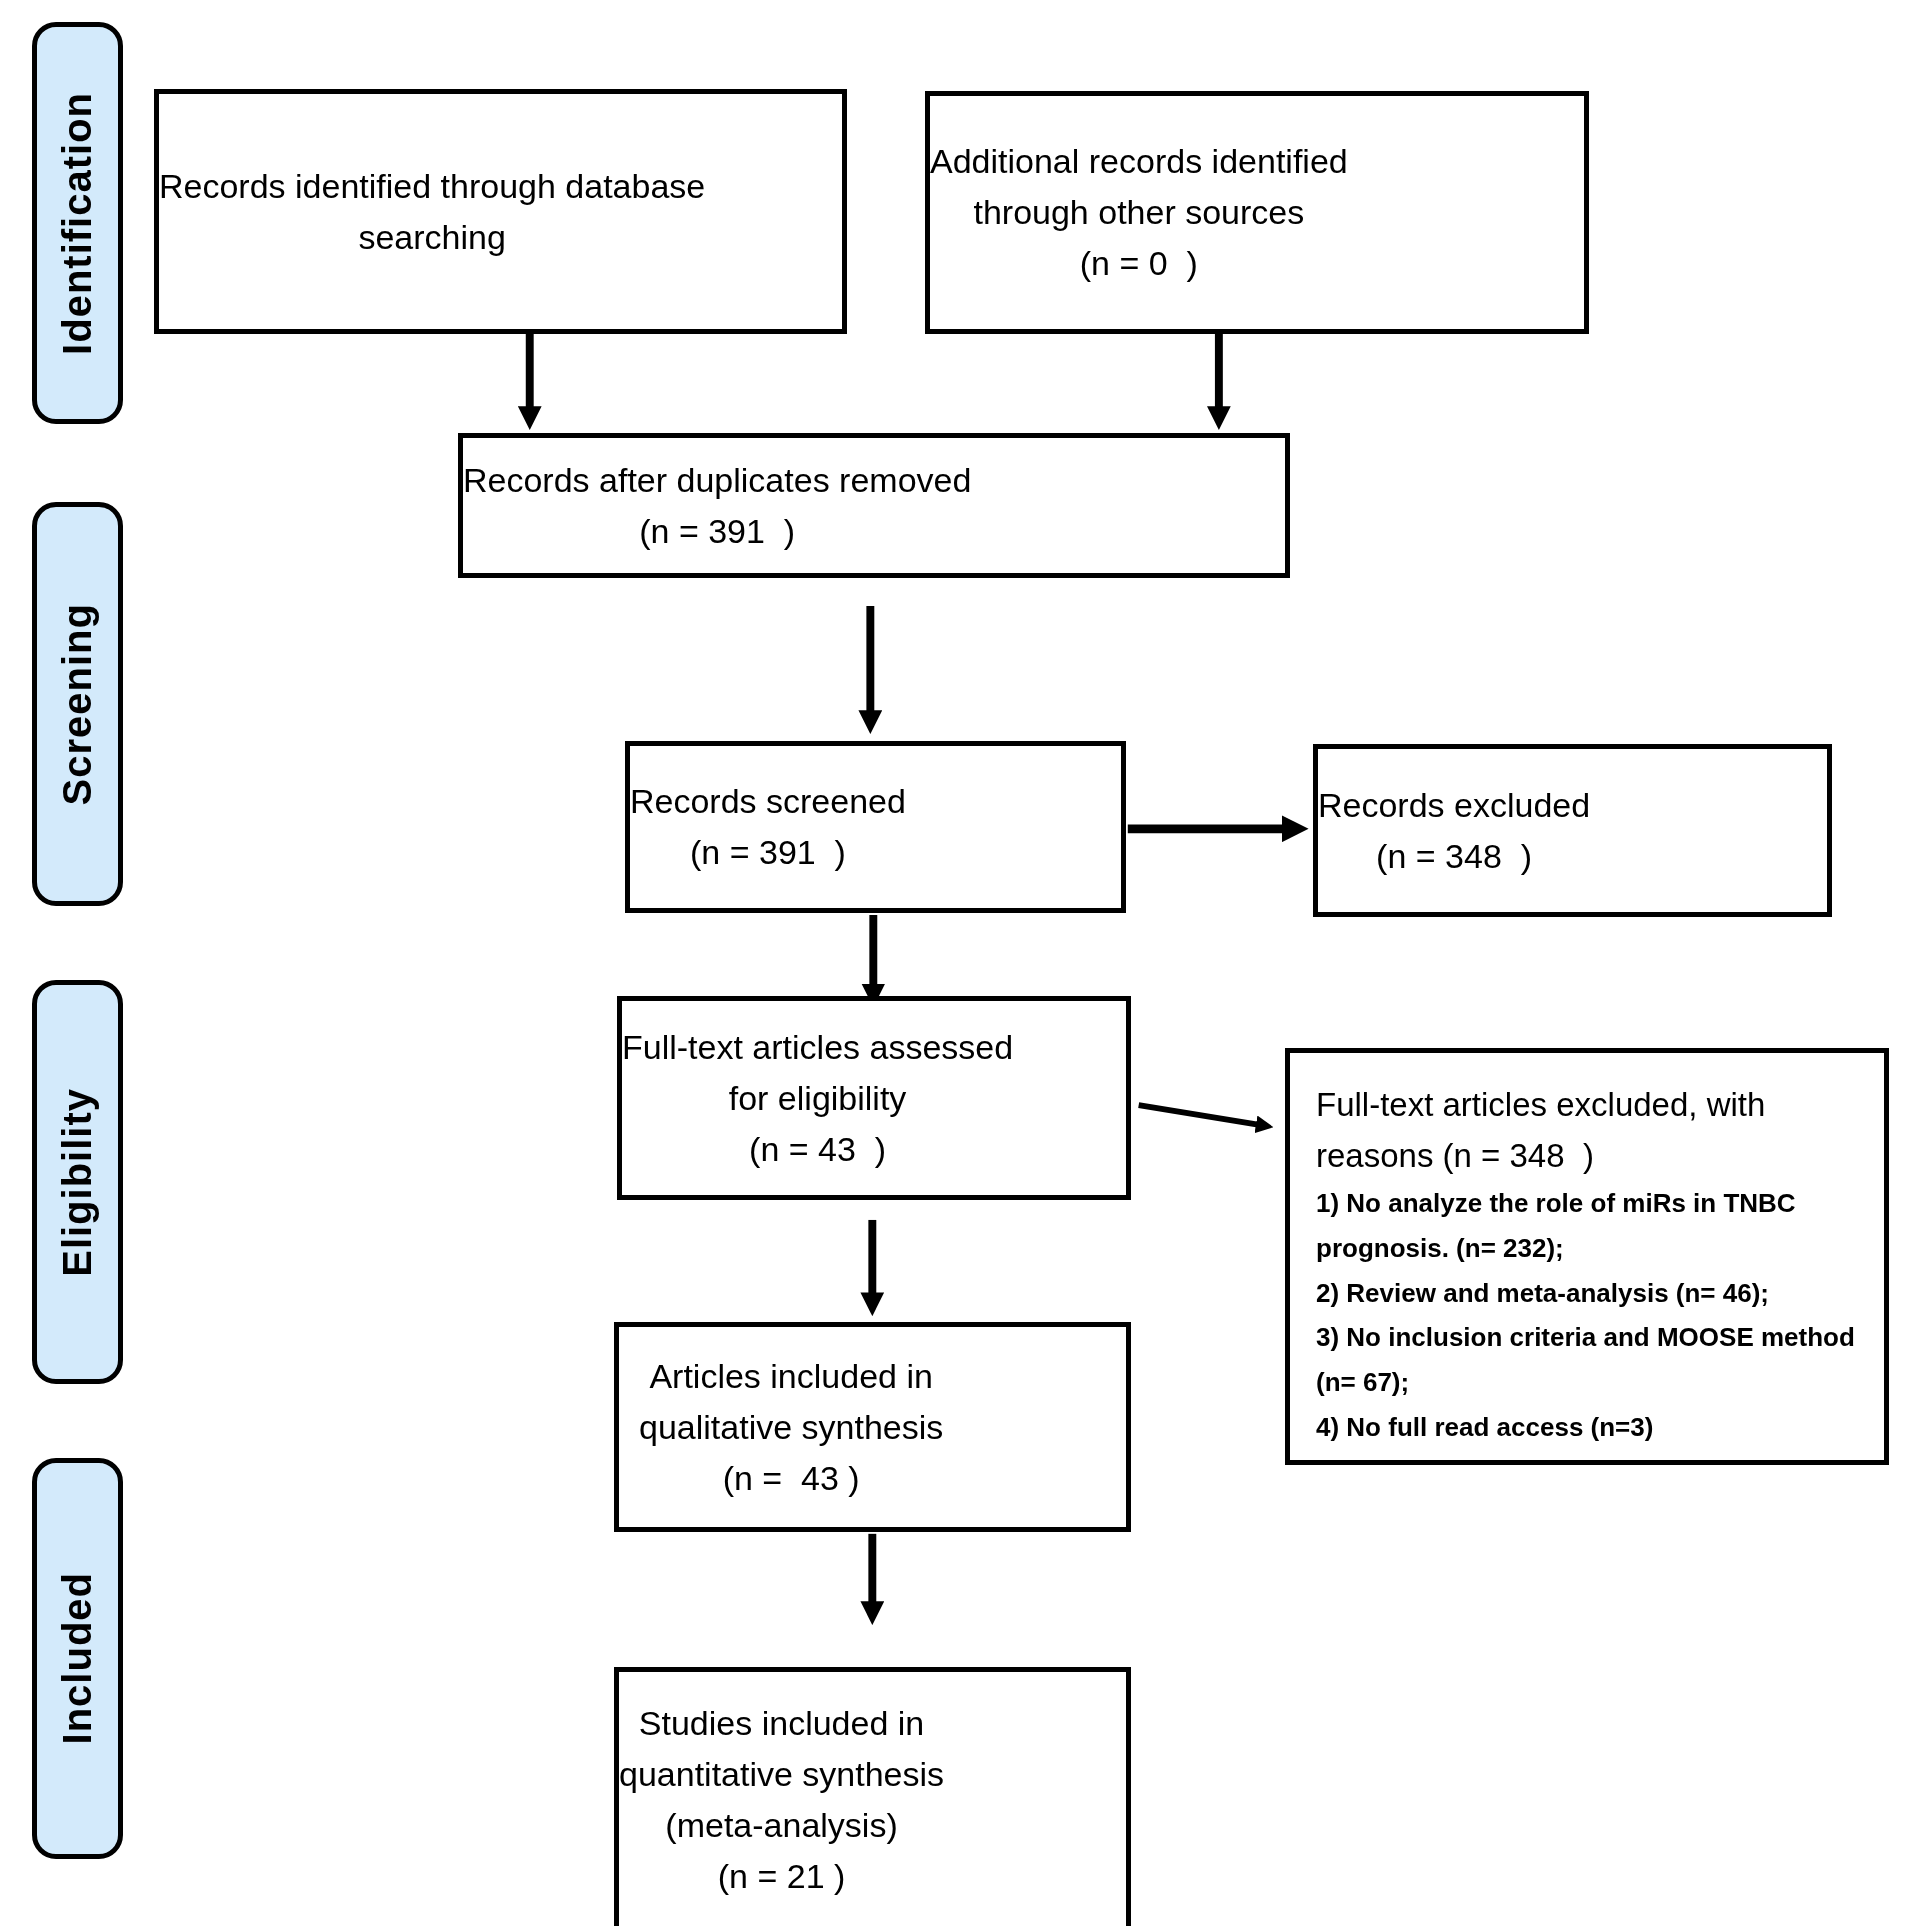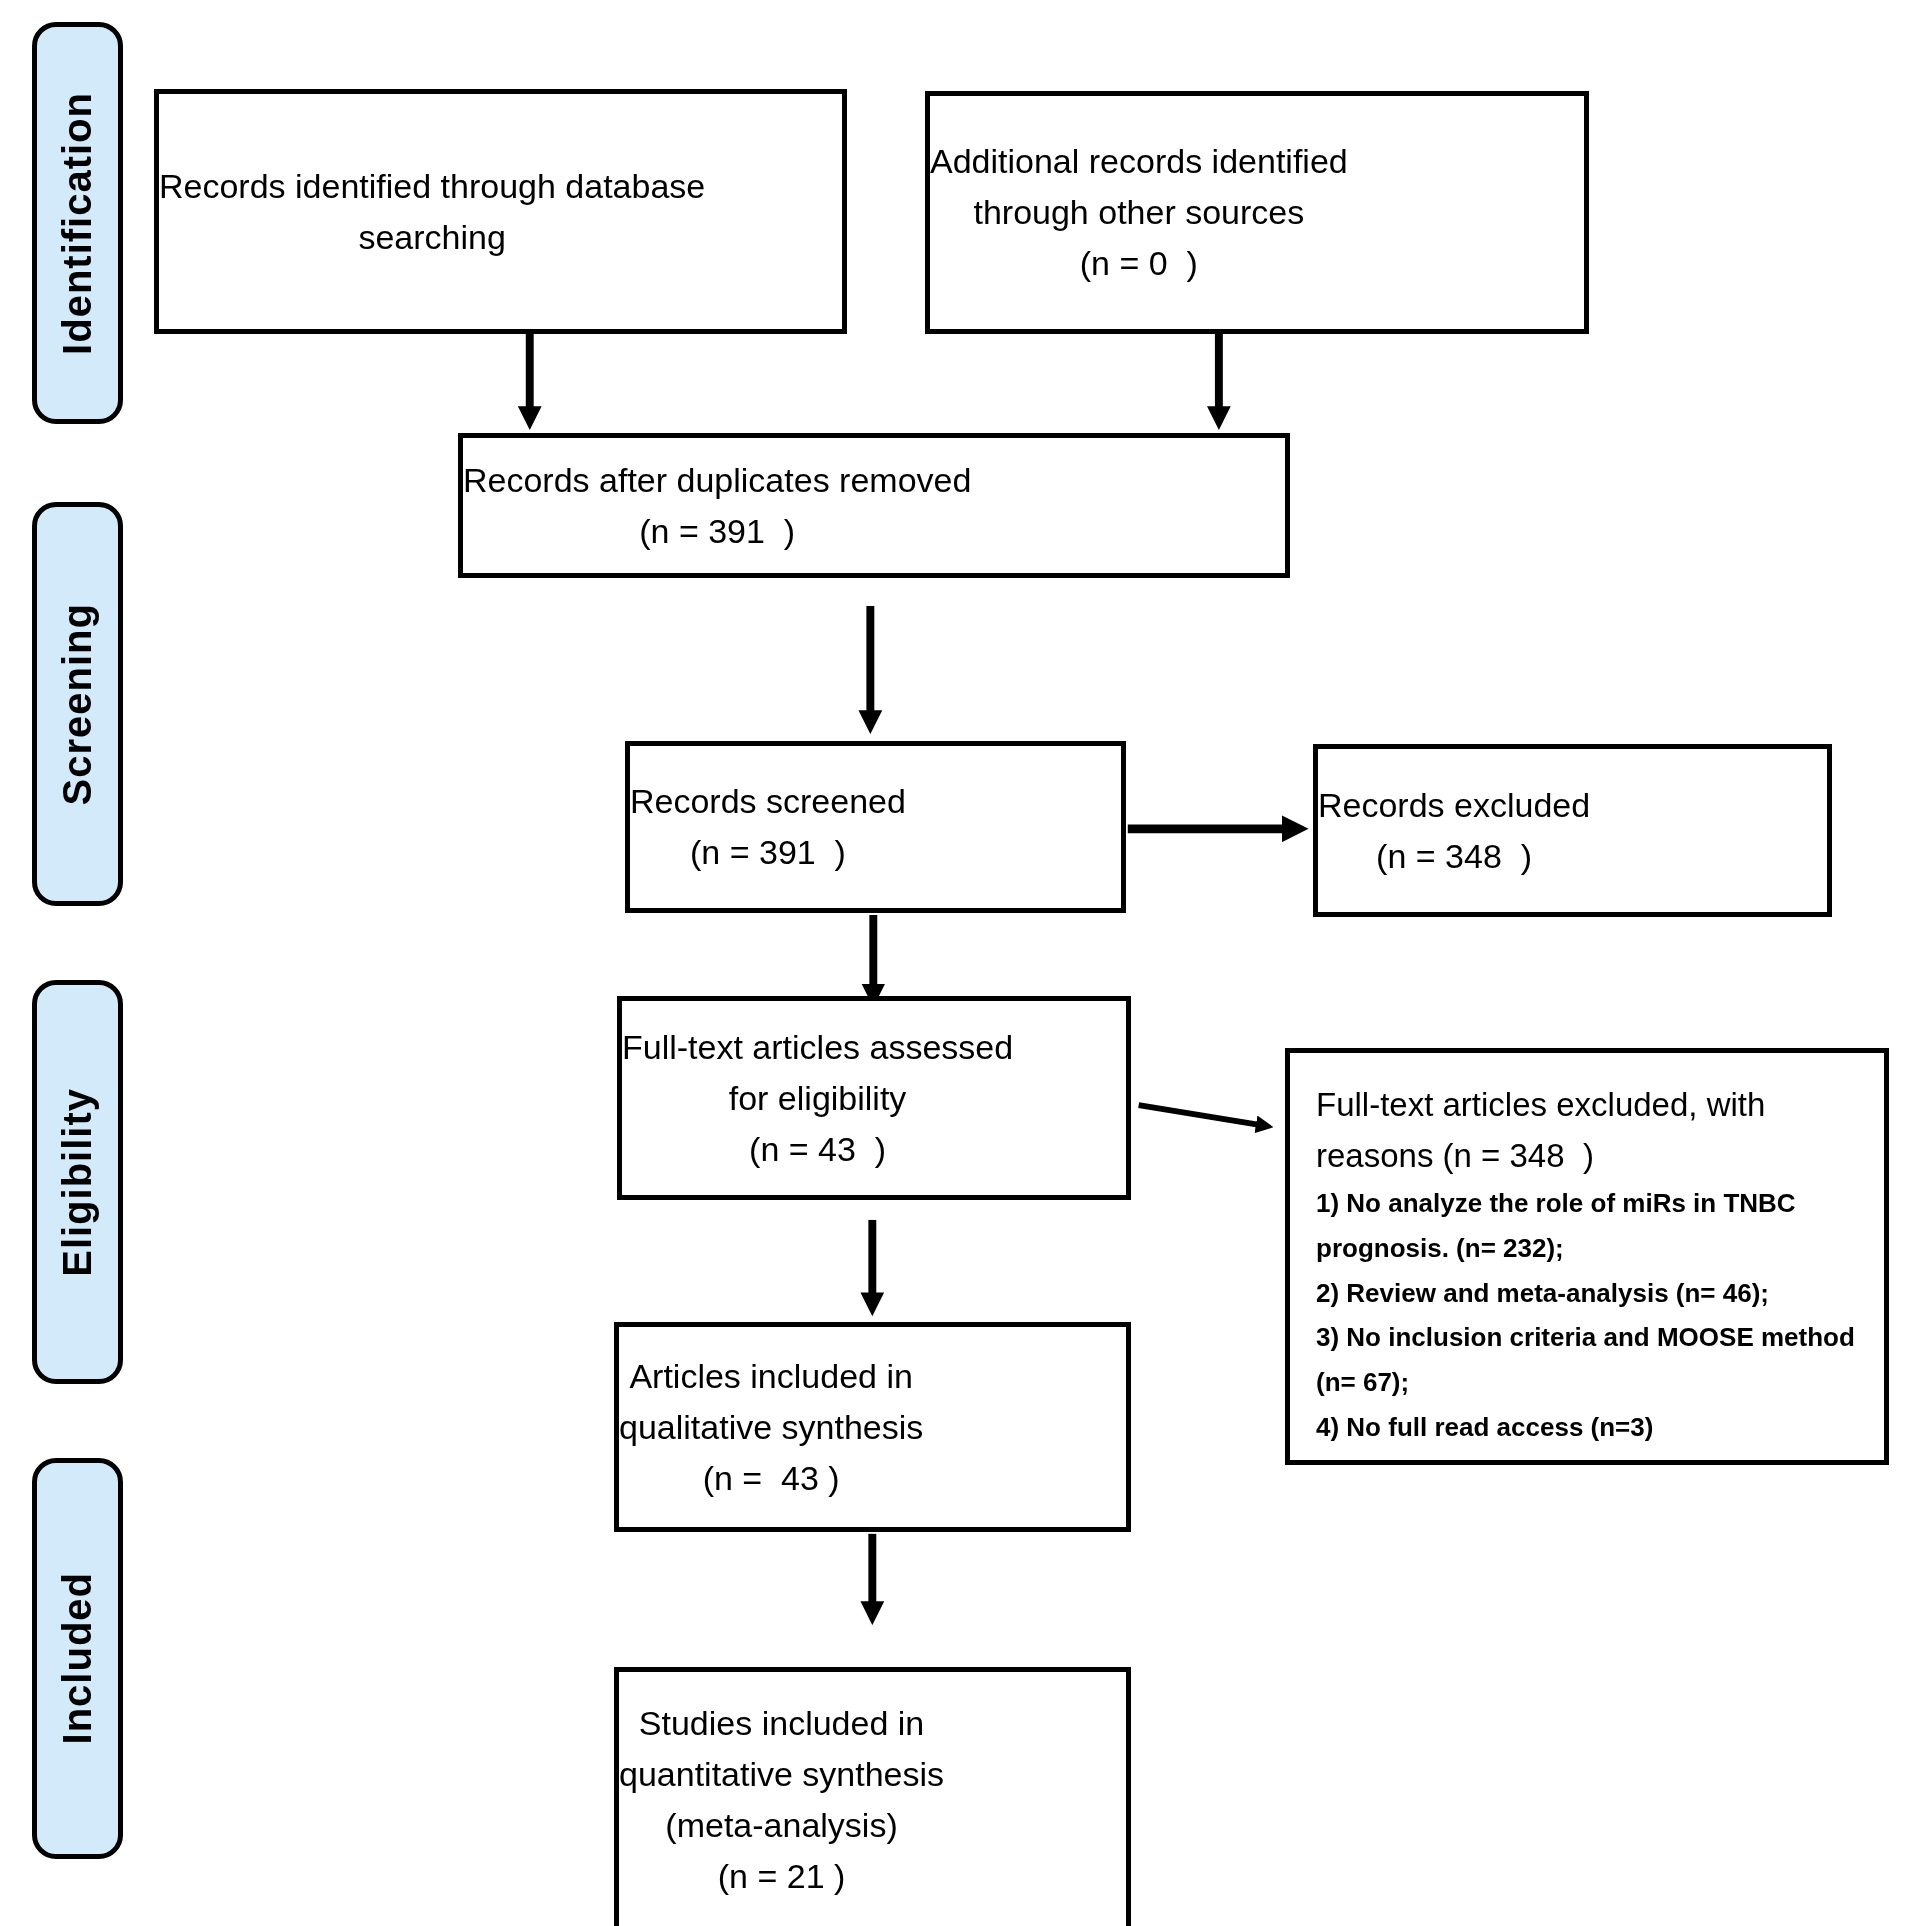--- a/index.html
+++ b/index.html
@@ -131,21 +131,21 @@
     <div class="main">Full-text articles excluded, with
 reasons (n = 348  )</div>
     <div class="reasons">1) No analyze the role of miRs in TNBC
 prognosis. (n= 232);
 2) Review and meta-analysis (n= 46);
 3) No inclusion criteria and MOOSE method
 (n= 67);
 4) No full read access (n=3)</div>
   </div>
 
-  <div class="fbox" style="left:614px;top:1322px;width:517px;height:210px;">
+  <div class="fbox" style="left:614px;top:1322px;width:517px;height:210px;padding-left:20px;">
     <div class="main">Articles included in
 qualitative synthesis
 (n =  43 )</div>
   </div>
 
   <div class="fbox" style="left:614px;top:1631px;width:517px;height:265px;margin-top:36px;">
     <div class="main">Studies included in
 quantitative synthesis
 (meta-analysis)
 (n = 21 )</div>

